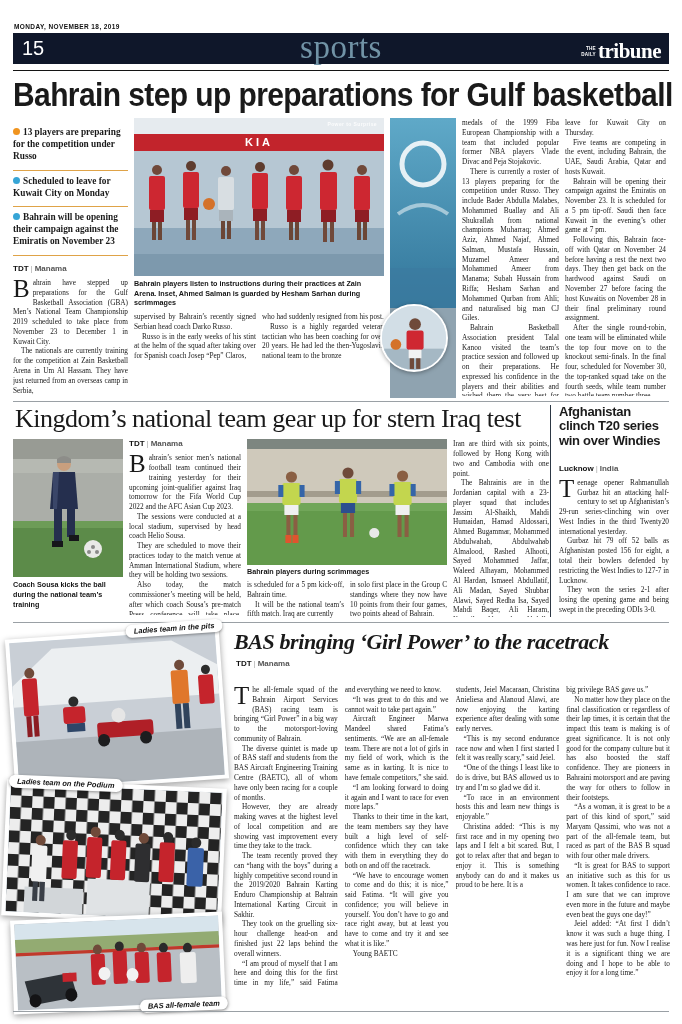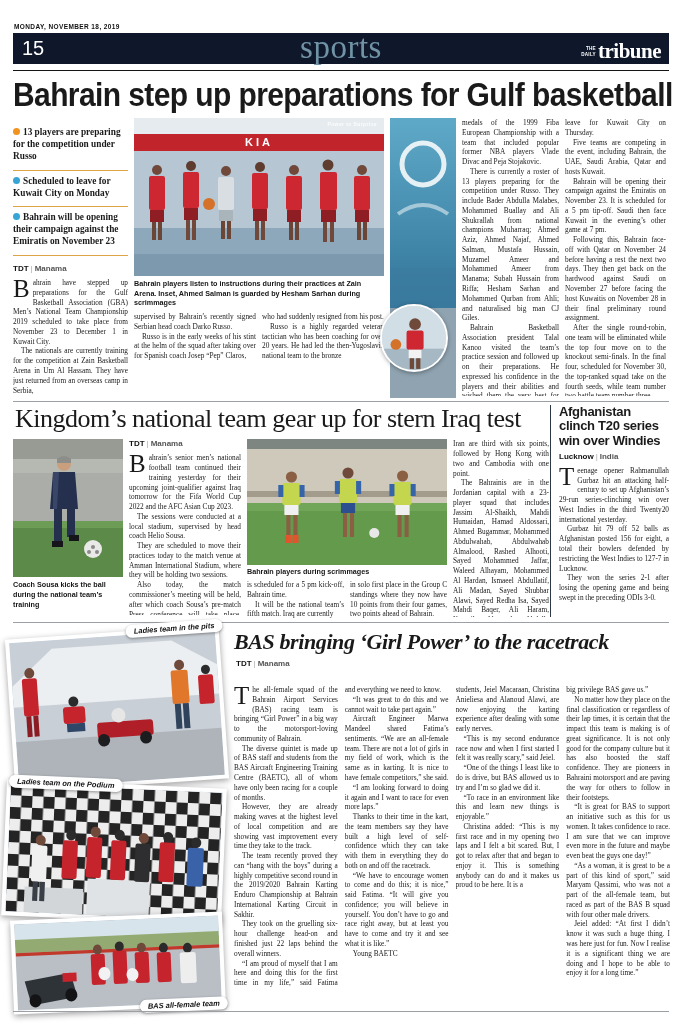--- a/index.html
+++ b/index.html
@@ -71,21 +71,21 @@
   .a2fig .caption { margin-top:3px; }
   .a2c1 { width:112px; flex:none; }
   .a2c1 .bodycol { height:162px; }
   .a2center { width:200px; flex:none; display:flex; flex-direction:column; }
   .photo-train { height:126px; flex:none; }
   .a2center .caption { margin:2px 0 3px; }
   .a2center .twocol { height:46px; flex:none; }
   .a2c4 { width:96px; flex:none; height:178px; }
   .sidebar { position:absolute; top:405px; left:550px; width:119px; height:212px;
              border-left:1px solid #2c3744; padding-left:8px; box-sizing:border-box; }
-  .h3 { font:bold 13px/1.1 "Liberation Sans", sans-serif; letter-spacing:-.3px; margin:0 0 4px 0; }
+  .h3 { font:bold 13px/1.1 "Liberation Sans", sans-serif; letter-spacing:-.3px; margin:0 0 16px 0; }
   .sidebar .bodycol { height:158px; }
   
   .a3photos { position:absolute; top:624px; left:2px; width:232px; height:386px; }
   .tilt { position:absolute; background:#fff; padding:4px; box-shadow:0 2px 6px rgba(0,0,0,.38); }
   .tilt .photo { width:100%; height:100%; }
   .ph-pits { top:8px; left:8px; width:206px; height:146px; transform:rotate(-4deg); }
   .ph-podium { top:160px; left:2px; width:212px; height:128px; transform:rotate(2.5deg); }
   .ph-team { top:292px; left:10px; width:204px; height:86px; transform:rotate(-2.5deg); }
   .tag-pits { top:-6px; right:-4px; }
   .tag-podium { top:-5px; left:2px; }
@@ -472,27 +472,27 @@
           <p>Aircraft Engineer Marwa Mandeel shared Fatima’s sentiments. “We are an all-female team. There are not a lot of girls in my field of work, which is the same as in karting. It is nice to have female competitors,” she said.</p>
           <p>“I am looking forward to doing it again and I want to race for even more laps.”</p>
           <p>Thanks to their time in the kart, the team members say they have built a high level of self-confidence which they can take with them in everything they do both on and off the racetrack.</p>
           <p>“We have to encourage women to come and do this; it is nice,” said Fatima. “It will give you confidence; you will believe in yourself. You don’t have to go and race right away, but at least you have to come and try it and see what it is like.”</p>
           <p>Young BAETC</p>
         </div>
       <div class="bodycol">
           <p>students, Jeiel Macaraan, Christina Anieliesa and Alanoud Alawi, are now enjoying the karting experience after dealing with some early nerves.</p>
           <p>“This is my second endurance race now and when I first started I felt it was really scary,” said Jeiel.</p>
           <p>“One of the things I least like to do is drive, but BAS allowed us to try and I’m so glad we did it.</p>
-          <p>“To race in an environment like this and learn new things is enjoyable.”</p>
+          <p>“To race in an environment hosts this and learn new things is enjoyable.”</p>
           <p>Christina added: “This is my first race and in my opening two laps and I felt a bit scared. But, I got to relax after that and began to enjoy it. This is something anybody can do and it makes us proud to be here. It is a</p>
         </div>
       <div class="bodycol">
           <p>big privilege BAS gave us.”</p>
           <p>No matter how they place on the final classification or regardless of their lap times, it is certain that the impact this team is making is of great significance. It is not only good for the company culture but it has also boosted the staff confidence. They are pioneers in Bahraini motorsport and are paving the way for others to follow in their footsteps.</p>
+          <p>“As a woman, it is great to be a part of this kind of sport,” said Maryam Qassimi, who was not a part of the all-female team, but raced as part of the BAS B squad with four other male drivers.</p>
           <p>“It is great for BAS to support an initiative such as this for us women. It takes confidence to race. I am sure that we can improve even more in the future and maybe even beat the guys one day!”</p>
-          <p>“As a woman, it is great to be a part of this kind of sport,” said Maryam Qassimi, who was not a part of the all-female team, but raced as part of the BAS B squad with four other male drivers.</p>
           <p>Jeiel added: “At first I didn’t know it was such a huge thing. I was here just for fun. Now I realise it is a significant thing we are doing and I hope to be able to enjoy it for a long time.”</p>
         </div>
     </div>
   </section>
 
   <div class="divider rule-c"></div>
 </div>
 
 </body></html>

